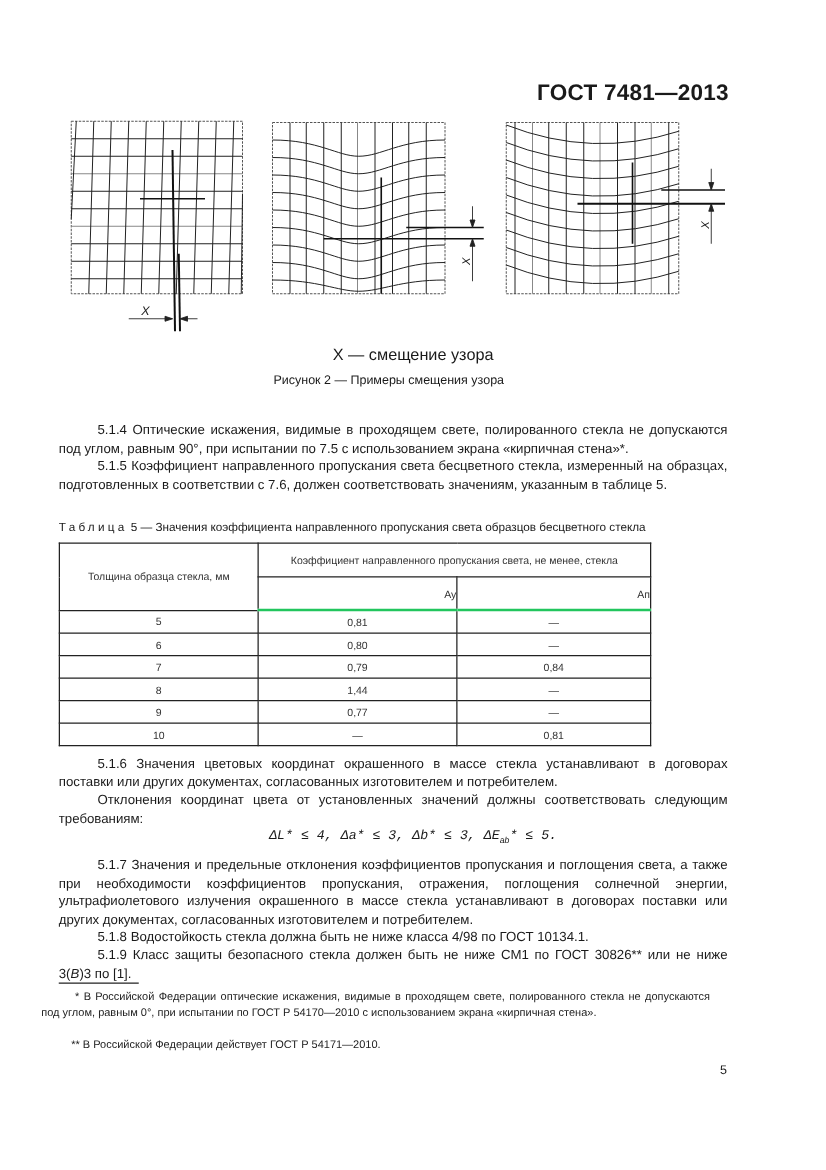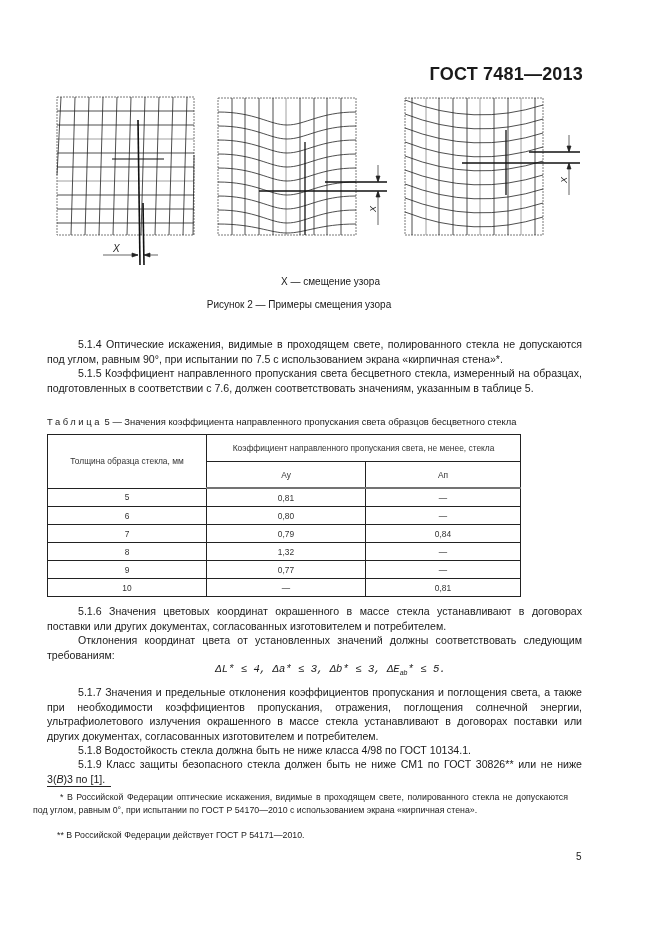--- a/index.html
+++ b/index.html
@@ -1,30 +1,30 @@
 <!DOCTYPE html>
 <html><head>
   <meta charset="utf-8">
   <style>
     html, body { margin: 0; padding: 0; background: #ffffff; }
     body { width: 661px; height: 936px; position: relative; overflow: hidden;
            font-family: "Liberation Sans", sans-serif; color: #1a1a1a; }
     .abs { position: absolute; }
     .hdr { right: 78px; top: 64px; font-size: 18px; font-weight: bold; letter-spacing: 0.2px; }
     .fig { position: absolute; top: 95px; }
-    .cap1 { left: 0; width: 661px; top: 276px; text-align: center; font-size: 10px; }
-    .cap2 { left: 4px; width: 590px; top: 299px; text-align: center; font-size: 10px; }
+    .cap1 { left: 0; width: 661px; top: 276px; text-align: center; font-size: 13px; }
+    .cap2 { left: 16px; width: 590px; top: 299px; text-align: center; font-size: 10px; }
     .para { position: absolute; left: 47px; width: 535px; font-size: 10.6px; line-height: 14.6px; text-align: justify; }
     .ind { text-indent: 31px; }
     .ttl { left: 47px; top: 416px; font-size: 9.4px; white-space: nowrap; }
     .ttl .sp { letter-spacing: 2.6px; }
     table.t { position: absolute; left: 47px; top: 434px; width: 474px; border-collapse: collapse; font-size: 8.4px; color: #333; }
     table.t td { border: 1px solid #222; text-align: center; padding: 0; height: 17px; margin-left: 20px; }
     table.t tr.h1 td { height: 26px; }
-    table.t tr.h2 td { height: 25px; border-bottom: 2px solid #737373; }
+    table.t tr.h2 td { height: 25px; border-bottom: 2px solid #22c55e; text-align: right; }
     .formula { left: 0; width: 661px; top: 662px; text-align: center; font-size: 10.6px; }
     .formula i { font-style: italic; font-family: Liberation Mono, monospace; }
     .fnline { left: 47px; top: 786px; width: 64px; height: 0; border-top: 1px solid #222; }
     .fn { position: absolute; left: 33px; width: 535px; font-size: 8.8px; line-height: 12.6px; text-align: justify; color: #222; }
     .pg { left: 576px; top: 851px; font-size: 10px; }
   </style>
 </head>
 <body>
 
 <div class="abs hdr">ГОСТ 7481—2013</div>
@@ -176,21 +176,21 @@
     <td>0,80</td>
     <td>—</td>
   </tr>
   <tr>
     <td>7</td>
     <td>0,79</td>
     <td>0,84</td>
   </tr>
   <tr>
     <td>8</td>
-    <td>1,32</td>
+    <td>1,44</td>
     <td>—</td>
   </tr>
   <tr>
     <td>9</td>
     <td>0,77</td>
     <td>—</td>
   </tr>
   <tr>
     <td>10</td>
     <td>—</td>

